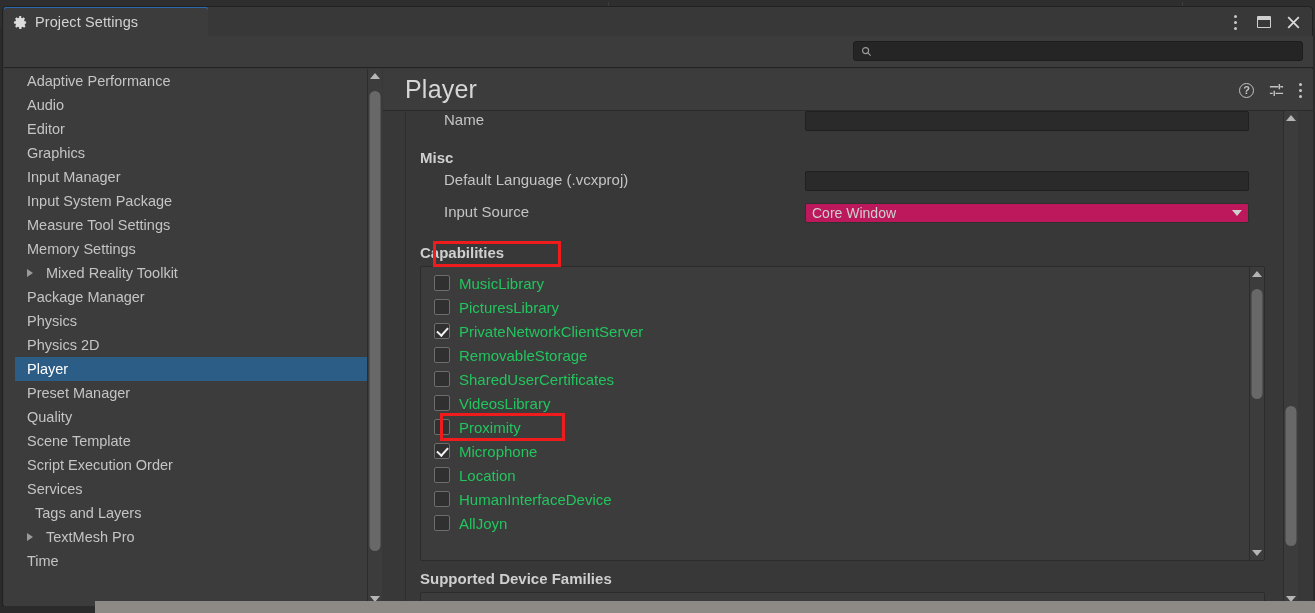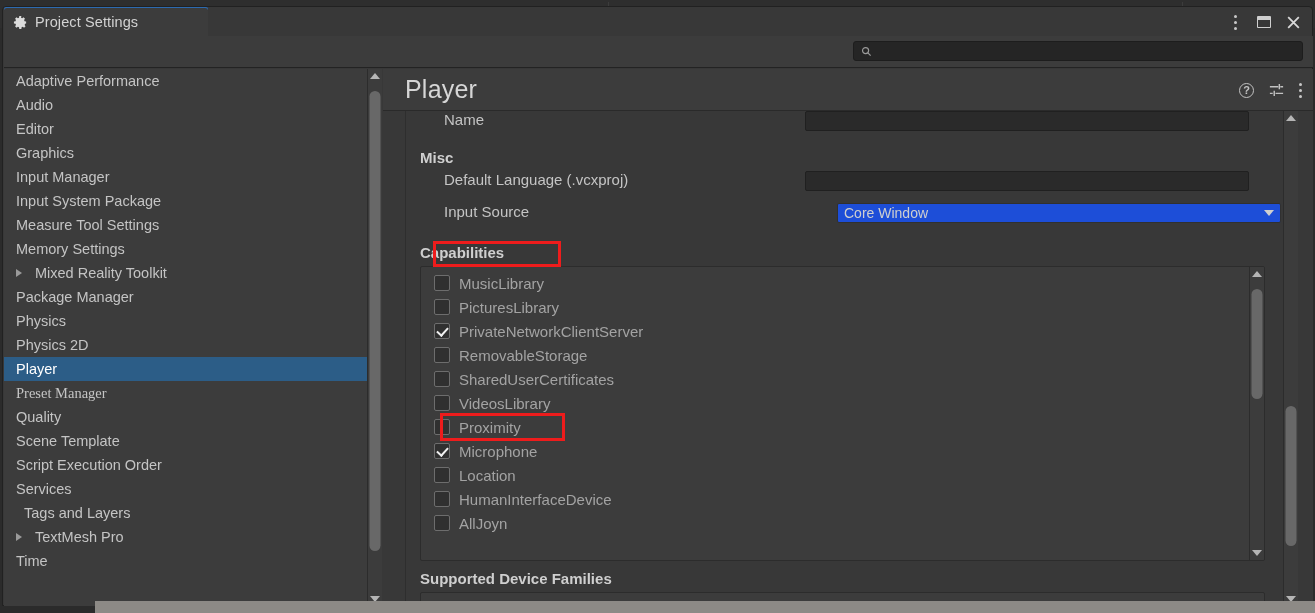--- a/index.html
+++ b/index.html
@@ -68,21 +68,21 @@
     display: flex; align-items: center; padding-left: 7px; gap: 5px;
   }
   .search-input-text { font-size: 11px; color: #7a7a7a; }
   .mag { width: 11px; height: 11px; display:block; }
 
   
   .sidebar {
     position: absolute; left: 1px; top: 62px; width: 378px; height: 537px;
     background: #3c3c3c; overflow: hidden;
   }
-  .side-list { position: absolute; left: 0; top: 0; width: 363px; }
+  .side-list { position: absolute; left: 11px; top: 0; width: 363px; }
   .side-item {
     height: 24px; display: flex; align-items: center; padding-left: 12px;
     font-size: 14.5px; color: #c4c4c4; position: relative;
   }
   .side-item.selected { background: #2c5d87; color: #ffffff; }
   .foldout {
     position: absolute; left: 12px; top: 50%; transform: translateY(-50%);
     width: 0; height: 0;
     border-left: 6px solid #9a9a9a;
     border-top: 4.5px solid transparent;
@@ -142,22 +142,22 @@
     height: 32px; display: flex; align-items: flex-start; position: relative;
   }
   .row-label {
     font-size: 15px; color: #c4c4c4; padding-left: 38px; width: 400px;
   }
   .field {
     position: absolute; left: 399px; width: 444px; height: 20px;
     background: #2a2a2a; border: 1px solid #202020; border-radius: 2px;
   }
   .field.dropdown {
-    background: #1d4ed8; border: 1px solid #303030;
-    display: flex; align-items: center; padding: 0 6px; margin-left: 32px;
+    background: #be185d; border: 1px solid #303030;
+    display: flex; align-items: center; padding: 0 6px;
   }
   .dd-text { font-size: 14px; color: #cfcfcf; flex: 1; }
   .dd-caret {
     width: 0; height: 0; border-left: 5.5px solid transparent; border-right: 5.5px solid transparent;
     border-top: 6.5px solid #cfcfcf;
   }
 
   .section-head {
     font-size: 15px; font-weight: bold; color: #cfcfcf;
     padding-left: 14px; height: 28px; display: flex; align-items: center;
@@ -176,21 +176,21 @@
   .cb {
     width: 16px; height: 16px; border-radius: 2px;
     background: #303030; border: 1px solid #6d6d6d;
     flex: 0 0 auto; position: relative;
   }
   .cb.on::after {
     content: ""; position: absolute; left: 4px; top: 1px;
     width: 5px; height: 9px; border: solid #f0f0f0;
     border-width: 0 2.2px 2.2px 0; transform: rotate(42deg);
   }
-  .cap-label { font-size: 15px; color: #a3a3a3; white-space: nowrap; }
+  .cap-label { font-size: 15px; color: #22c55e; white-space: nowrap; }
 
   
   .annot {
     position: absolute; border: 3px solid #ee1c1c; pointer-events: none;
   }
 
   
   .os-strip {
     position: absolute; left: 95px; bottom: 0; width: 1220px; height: 12px;
     background: #8d8a86;
@@ -281,21 +281,21 @@
           <div class="side-item">
             <span class="side-text" style="margin-left: 0px;">Physics</span>
           </div>
           <div class="side-item">
             <span class="side-text" style="margin-left: 0px;">Physics 2D</span>
           </div>
           <div class="side-item selected">
             <span class="side-text" style="margin-left: 0px;">Player</span>
           </div>
           <div class="side-item">
-            <span class="side-text" style="margin-left: 0px; font-family: Liberation Serif, serif;">Preset Manager</span>
+            <span class="side-text" style="margin-left: 0px;">Preset Manager</span>
           </div>
           <div class="side-item">
             <span class="side-text" style="margin-left: 0px;">Quality</span>
           </div>
           <div class="side-item">
             <span class="side-text" style="margin-left: 0px;">Scene Template</span>
           </div>
           <div class="side-item">
             <span class="side-text" style="margin-left: 0px;">Script Execution Order</span>
           </div>

